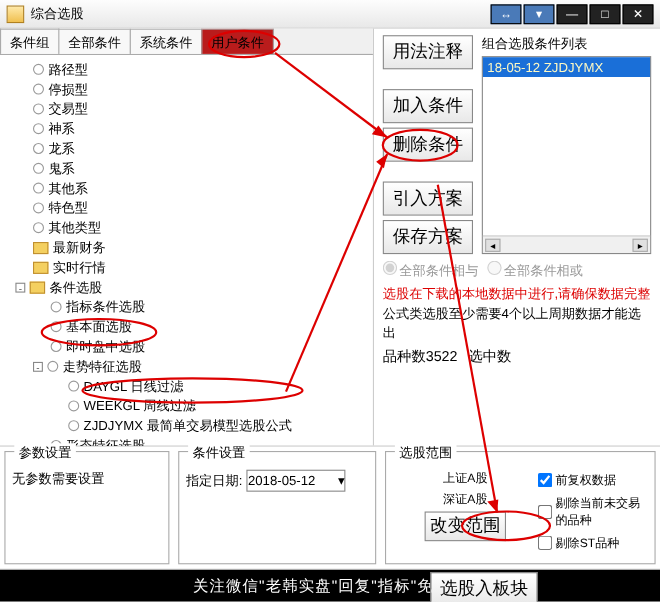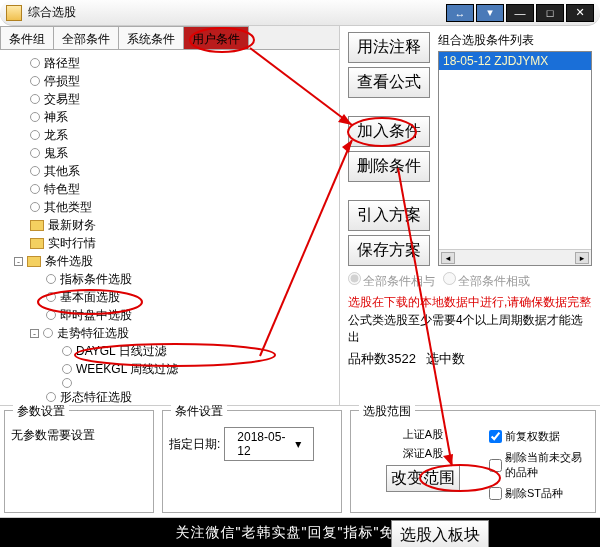--- a/index.html
+++ b/index.html
@@ -1,17 +1,17 @@
 <!DOCTYPE html>
 <html><head>
 <meta charset="utf-8">
 <style>
 * { box-sizing: border-box; margin: 0; padding: 0; }
 body { font-family: "SimSun", "Microsoft YaHei", sans-serif; font-size: 12px; background: #fff; width: 600px; height: 547px; overflow: hidden; position: relative; }
-.titlebar { background: linear-gradient(#fdfdfd, #e8e8e8); height: 26px; display: flex; align-items: center; padding: 0 6px; border-bottom: 1px solid #ccc; border-radius: 13px; }
+.titlebar { background: linear-gradient(#fdfdfd, #e8e8e8); height: 26px; display: flex; align-items: center; padding: 0 6px; border-bottom: 1px solid #ccc; }
 .titlebar .icon { width: 16px; height: 16px; background: linear-gradient(#ffe9a8,#f0c050); border: 1px solid #b08020; margin-right: 6px; }
 .titlebar .spacer { flex: 1; }
 .winbtn { width: 28px; height: 18px; background: #222; color: #fff; display: inline-flex; align-items: center; justify-content: center; margin-left: 2px; font-size: 11px; border: 1px solid #000; }
 .winbtn.blue { background: #4a7ab8; }
 .main { display: flex; height: 380px; border-bottom: 1px solid #ccc; }
 .left-pane { width: 340px; border-right: 1px solid #ccc; display: flex; flex-direction: column; }
 .tabs { display: flex; height: 24px; background: #f0f0f0; border-bottom: 1px solid #aaa; }
 .tab { padding: 4px 8px; border: 1px solid #aaa; border-bottom: none; background: #f8f8f8; margin-right: -1px; position: relative; }
 .tab.active { background: #b91c1c; }
 .tree { flex: 1; overflow: auto; padding: 4px 2px; line-height: 18px; }
@@ -36,21 +36,21 @@
 .radio-row input { margin-right: 2px; }
 .red-text { color: #d00; font-size: 12px; line-height: 16px; margin: 2px 0; }
 .info-text { font-size: 12px; margin-bottom: 4px; }
 .count-row { font-size: 13px; display: flex; gap: 10px; }
 .bottom { display: flex; height: 112px; border-bottom: 1px solid #ccc; }
 .group { border: 1px solid #aaa; margin: 4px; padding: 16px 6px 6px; position: relative; }
 .group-title { position: absolute; top: -8px; left: 8px; background: #fff; padding: 0 4px; font-size: 12px; }
 .g1 { width: 150px; }
 .g2 { width: 180px; }
 .g3 { flex: 1; }
-.date-input { border: 1px solid #888; padding: 2px 12px; width: 90px; display: inline-flex; align-items: center; justify-content: space-between; }
+.date-input { border: 1px solid #888; padding: 2px 0; width: 90px; display: inline-flex; align-items: center; justify-content: space-between; }
 .chk-row { display: flex; align-items: center; margin: 2px 0; font-size: 11px; }
 .chk-row input { margin-right: 3px; }
 .g3-inner { display: flex; }
 .g3-left { flex: 1; }
 .g3-right { width: 100px; display: flex; flex-direction: column; gap: 2px; align-items: flex-start; }
 .range-row { display: flex; gap: 4px; align-items: center; margin-bottom: 6px; font-size: 11px; flex-direction: column; }
 .footer { background: #000; color: #fff; height: 29px; display: flex; align-items: center; justify-content: center; font-size: 14px; letter-spacing: 1px; }
 svg.annot { position: absolute; top: 0; left: 0; pointer-events: none; }
 </style>
 </head>
@@ -145,33 +145,33 @@
       <div class="tree-item indent3">
           <span class="key-icon"></span>
           <span>DAYGL 日线过滤</span>
         </div>
       <div class="tree-item indent3">
           <span class="key-icon"></span>
           <span>WEEKGL 周线过滤</span>
         </div>
       <div class="tree-item indent3">
           <span class="key-icon"></span>
+          <span>ZJDJYMX 最简单交易模型选股公式</span>
         </div>
       <div class="tree-item indent2">
           <span class="key-icon"></span>
           <span>形态特征选股</span>
         </div>
     </div>
   </div>
 
   <div class="right-pane">
     <div class="top-row">
       <div class="btncol">
         <button class="btn">用法注释</button>
-        <button class="btn">查看公式</button>
         <div style="height:10px"></div>
         <button class="btn">加入条件</button>
         <button class="btn">删除条件</button>
         <div style="height:10px"></div>
         <button class="btn">引入方案</button>
         <button class="btn">保存方案</button>
       </div>
       <div style="flex:1;display:flex;flex-direction:column">
         <div class="list-label">组合选股条件列表</div>
         <div class="list-panel">

